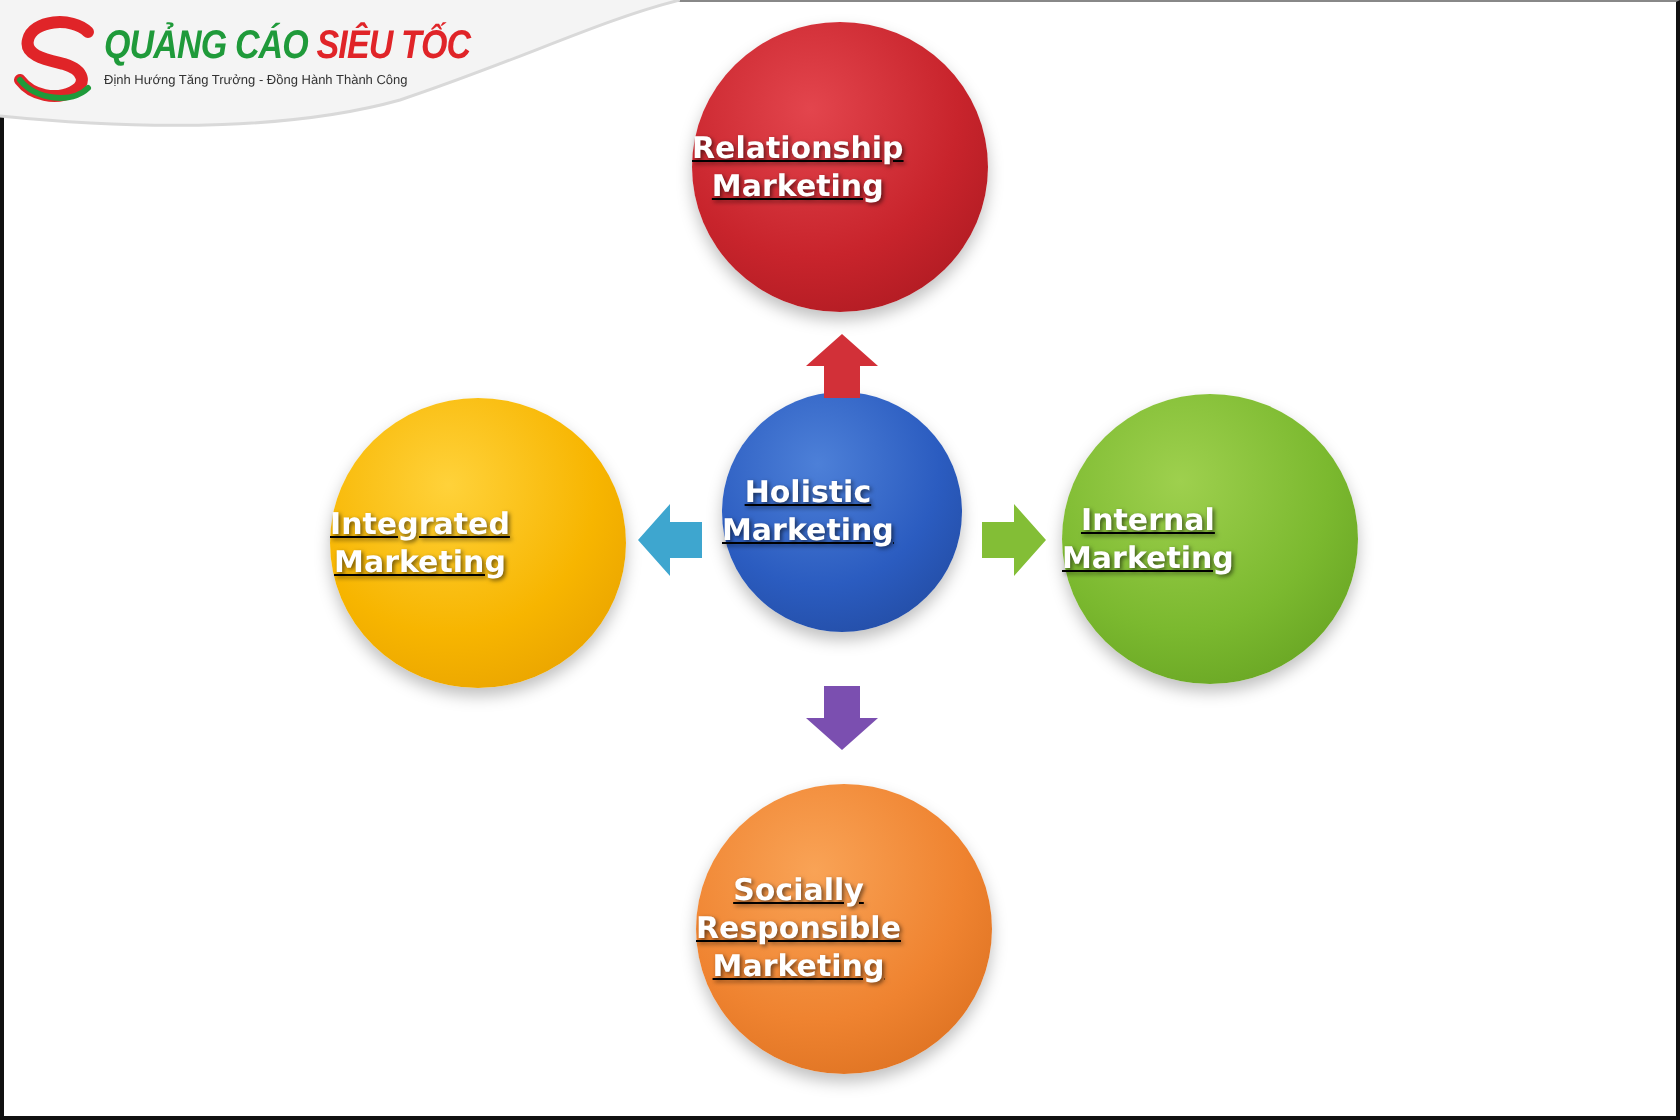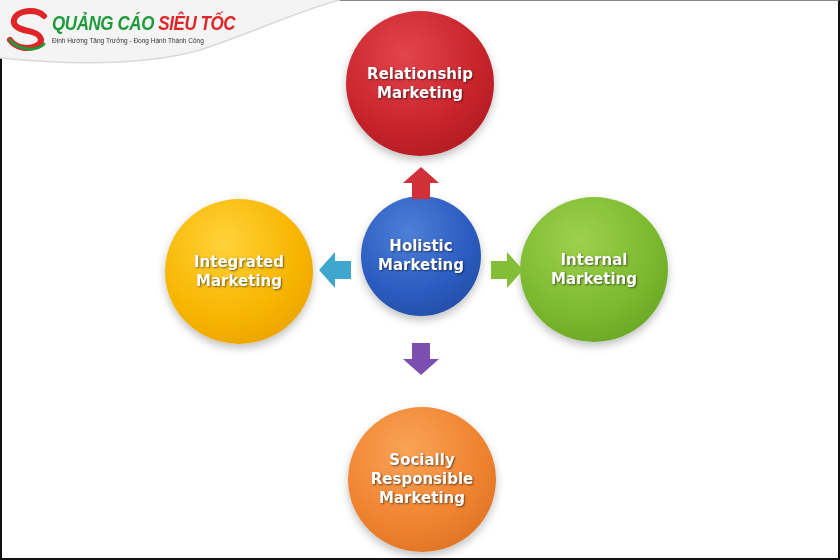--- a/index.html
+++ b/index.html
@@ -27,38 +27,39 @@
   }
   .logo-green { color: #1f9a3a; }
   .logo-red { color: #e02428; }
   .logo-tag {
     position: absolute; left: 52px; top: 37px;
     font-family: "Liberation Sans", sans-serif;
     font-size: 6.5px; color: #333; white-space: nowrap;
   }
   .circle {
     position: absolute; border-radius: 50%;
-    display: flex; align-items: center; justify-content: center; text-align: center;
+    display: flex; align-items: center; text-align: center;
     box-shadow: 0 4px 8px rgba(0,0,0,0.25);
+    text-decoration: underline;
   }
   .circle span {
     color: #fff; font-family: "DejaVu Sans", sans-serif; font-weight: bold;
     font-size: 15px; line-height: 19px;
     text-shadow: 1px 1px 2px rgba(0,0,0,0.55);
     white-space: pre-line;
   }
   .c-red    { left: 346px; top: 11px;  width: 148px; height: 145px;
               background: radial-gradient(circle at 40% 30%, #e3454d 0%, #c8242c 55%, #a3161d 100%); }
   .c-blue   { left: 361px; top: 196px; width: 120px; height: 120px;
               background: radial-gradient(circle at 40% 30%, #4d80d8 0%, #2b5cc0 55%, #1f4597 100%); }
   .c-yellow { left: 165px; top: 199px; width: 148px; height: 145px;
               background: radial-gradient(circle at 40% 30%, #ffd23a 0%, #f7b500 55%, #e29a00 100%); }
-  .c-green  { left: 520px; top: 197px; width: 148px; height: 145px;
+  .c-green  { left: 531px; top: 197px; width: 148px; height: 145px;
               background: radial-gradient(circle at 40% 30%, #9ed04e 0%, #7bb92f 55%, #5e9a1d 100%); }
-  .c-orange { left: 348px; top: 407px; width: 148px; height: 145px;
+  .c-orange { left: 348px; top: 392px; width: 148px; height: 145px;
               background: radial-gradient(circle at 40% 30%, #f9a356 0%, #ef8330 55%, #d4691a 100%); }
   .arrow { position: absolute; }
 </style>
 </head>
 <body>
 
 <div class="frame"></div>
 
 <div class="banner">
   <svg width="340" height="70" style="position:absolute;left:0;top:0">

